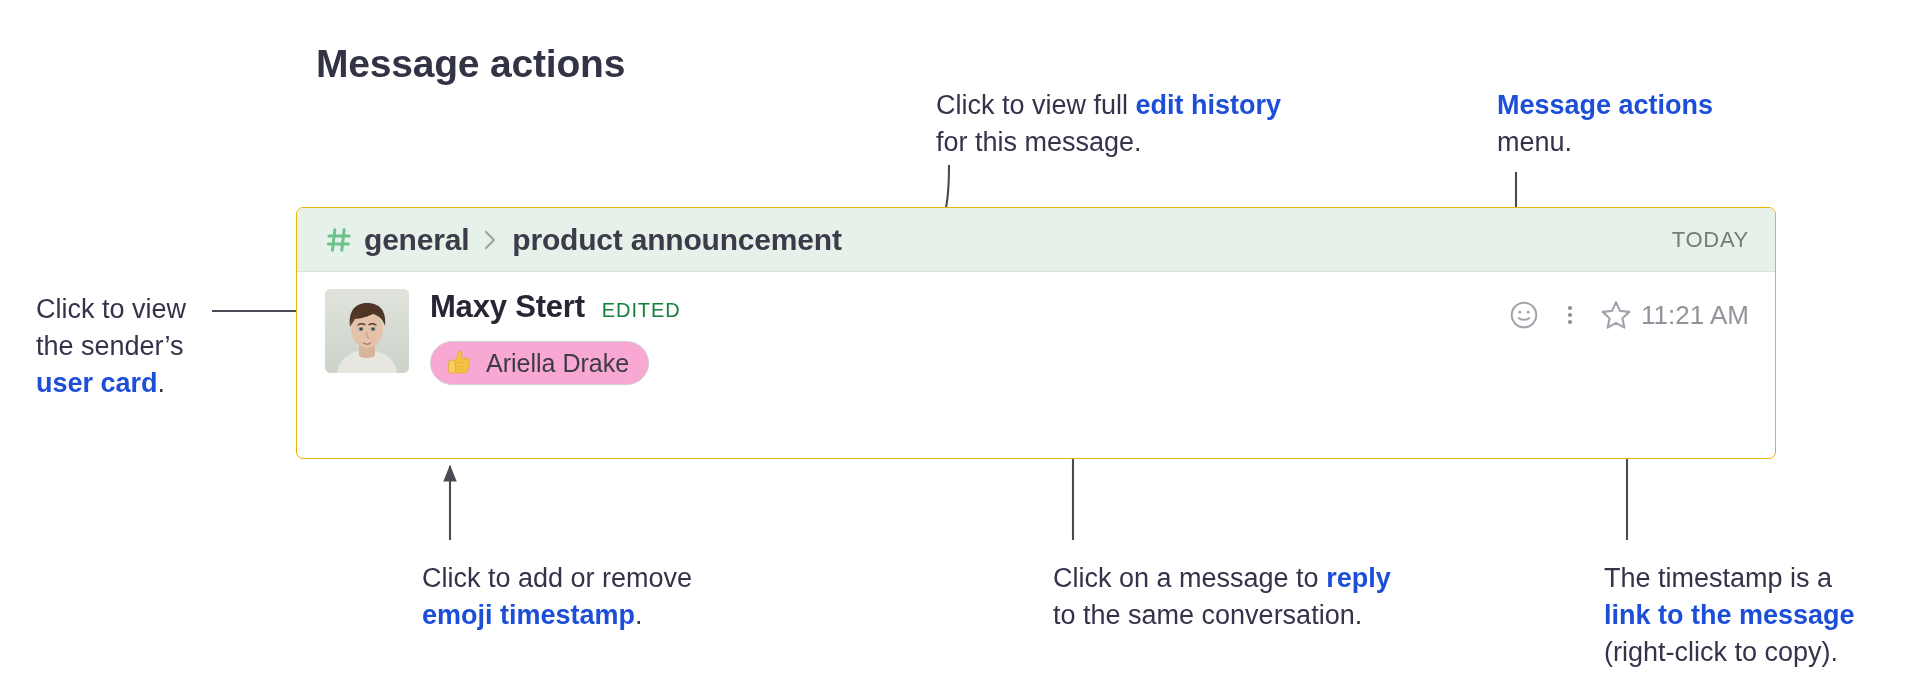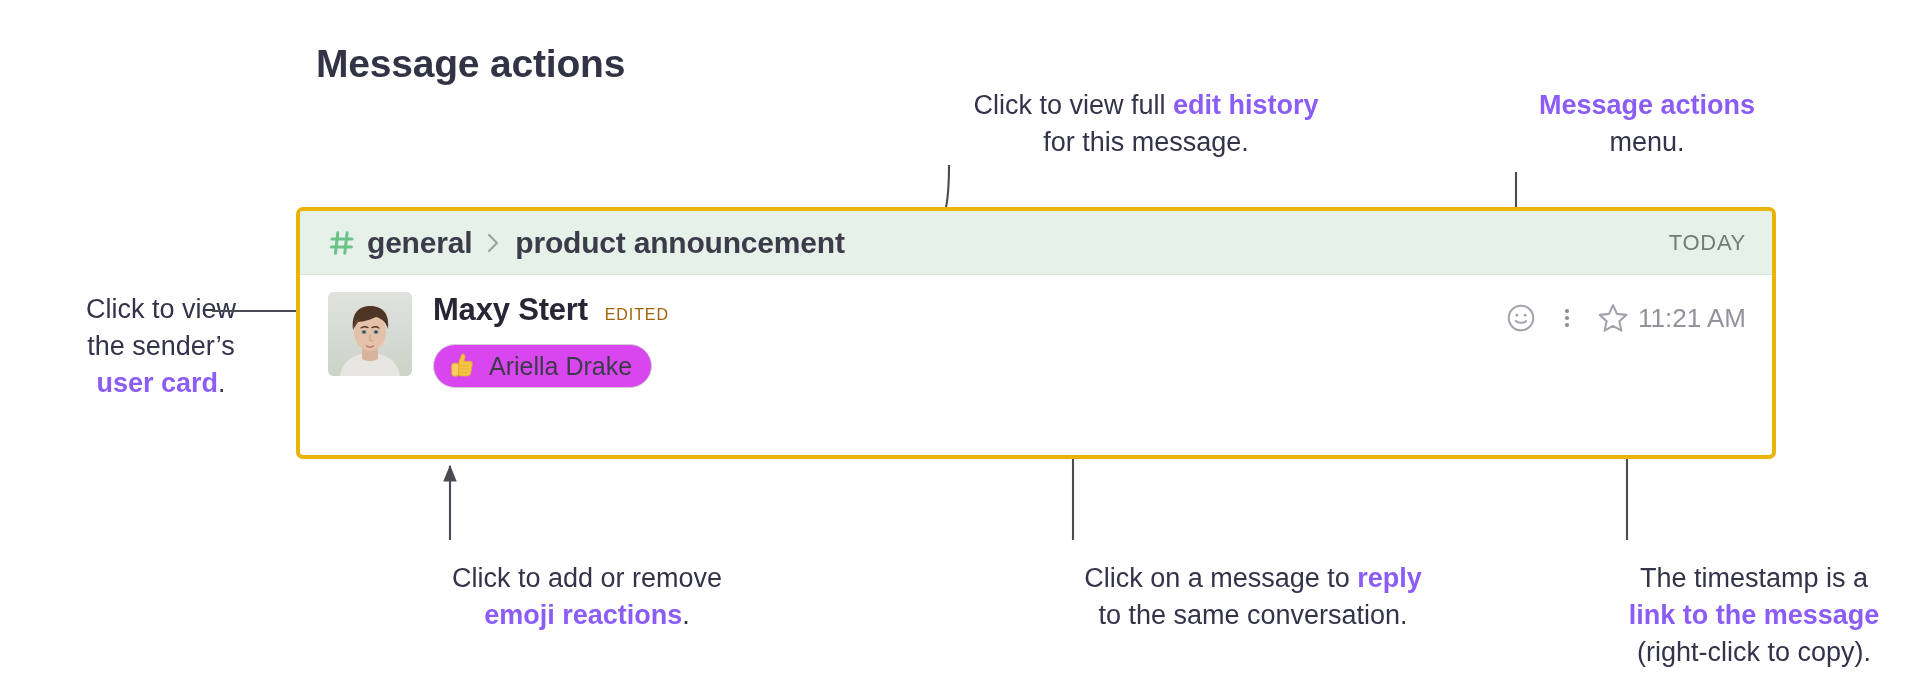--- a/index.html
+++ b/index.html
@@ -13,21 +13,20 @@
     font-family: "Liberation Sans", "DejaVu Sans", sans-serif;
     color: #2f2f3f;
     -webkit-font-smoothing: antialiased;
   }
   #page {
     position: relative;
     width: 1924px;
     height: 696px;
     overflow: hidden;
     background: #ffffff;
-    text-align: center;
   }
 
   
   .page-title {
     position: absolute;
     left: 316px;
     top: 42px;
     font-size: 39px;
     font-weight: 600;
     letter-spacing: -0.2px;
@@ -36,21 +35,21 @@
   }
 
   
   .anno {
     position: absolute;
     font-size: 27px;
     line-height: 37px;
     color: #33334a;
     font-weight: 400;
   }
-  .anno b { font-weight: 700; color: #8b5cf6; }
+  .anno b { font-weight: 700; color: #1d4ed8; }
 
   .anno-edit-history { left: 936px; top: 87px; width: 420px; }
   .anno-actions-menu { left: 1497px; top: 87px; width: 300px; }
   .anno-user-card   { left: 36px;  top: 291px; width: 250px; }
   .anno-emoji       { left: 422px; top: 560px; width: 330px; }
   .anno-reply       { left: 1053px; top: 560px; width: 400px; }
   .anno-timestamp   { left: 1604px; top: 560px; width: 300px; }
 
   
   .arrows {
@@ -61,21 +60,21 @@
   }
 
   
   .card {
     position: absolute;
     left: 296px;
     top: 207px;
     width: 1480px;
     height: 252px;
     background: #ffffff;
-    border: 4px solid #eab308;
+    border: 1px solid #eab308;
     border-radius: 7px;
     overflow: hidden;
   }
   .card-header {
     height: 64px;
     background: #e6f1e9;
     border-bottom: 1px solid #d4e2d7;
     display: flex;
     align-items: center;
     padding: 0 26px 0 28px;
@@ -144,23 +143,23 @@
   }
   .sender-name {
     font-size: 31px;
     font-weight: 700;
     color: #262635;
     letter-spacing: -0.2px;
     white-space: nowrap;
   }
   .edited-tag {
     margin-left: 17px;
-    font-size: 16px;
+    font-size: 20px;
     letter-spacing: 0.9px;
-    color: #a16207;
+    color: #15803d;
     font-weight: 400;
     white-space: nowrap;
   }
   .msg-text {
     margin-top: 9px;
     font-size: 31px;
     color: #2f2f3c;
     font-weight: 400;
     letter-spacing: -0.2px;
     white-space: nowrap;
@@ -169,21 +168,21 @@
   .reaction-row {
     margin-top: 12px;
     display: flex;
   }
   .reaction-pill {
     display: inline-flex;
     align-items: center;
     border: 1px solid #cfcfd4;
     border-radius: 22px;
     padding: 5px 19px 5px 13px;
-    background: #d946ef;
+    background: #f9a8d4;
     height: 44px;
   }
   .reaction-emoji {
     font-size: 27px;
     line-height: 1;
     margin-right: 12px;
     display: inline-flex;
   }
   .reaction-emoji svg { display: block; }
   .reaction-label {
@@ -235,21 +234,21 @@
   </div>
 
   <div class="anno anno-user-card">
     <span>Click to view</span><br>
     <span>the sender’s</span><br>
     <b>user card</b><span>.</span>
   </div>
 
   <div class="anno anno-emoji">
     <span>Click to add or remove</span><br>
-    <b>emoji reactions</b><span>.</span>
+    <b>emoji timestamp</b><span>.</span>
   </div>
 
   <div class="anno anno-timestamp">
     <span>The timestamp is a</span><br>
     <b>link to the message</b><br>
     <span>(right-click to copy).</span>
   </div>
 
   <div class="anno anno-reply">
     <span>Click on a message to </span><b>reply</b><br>

